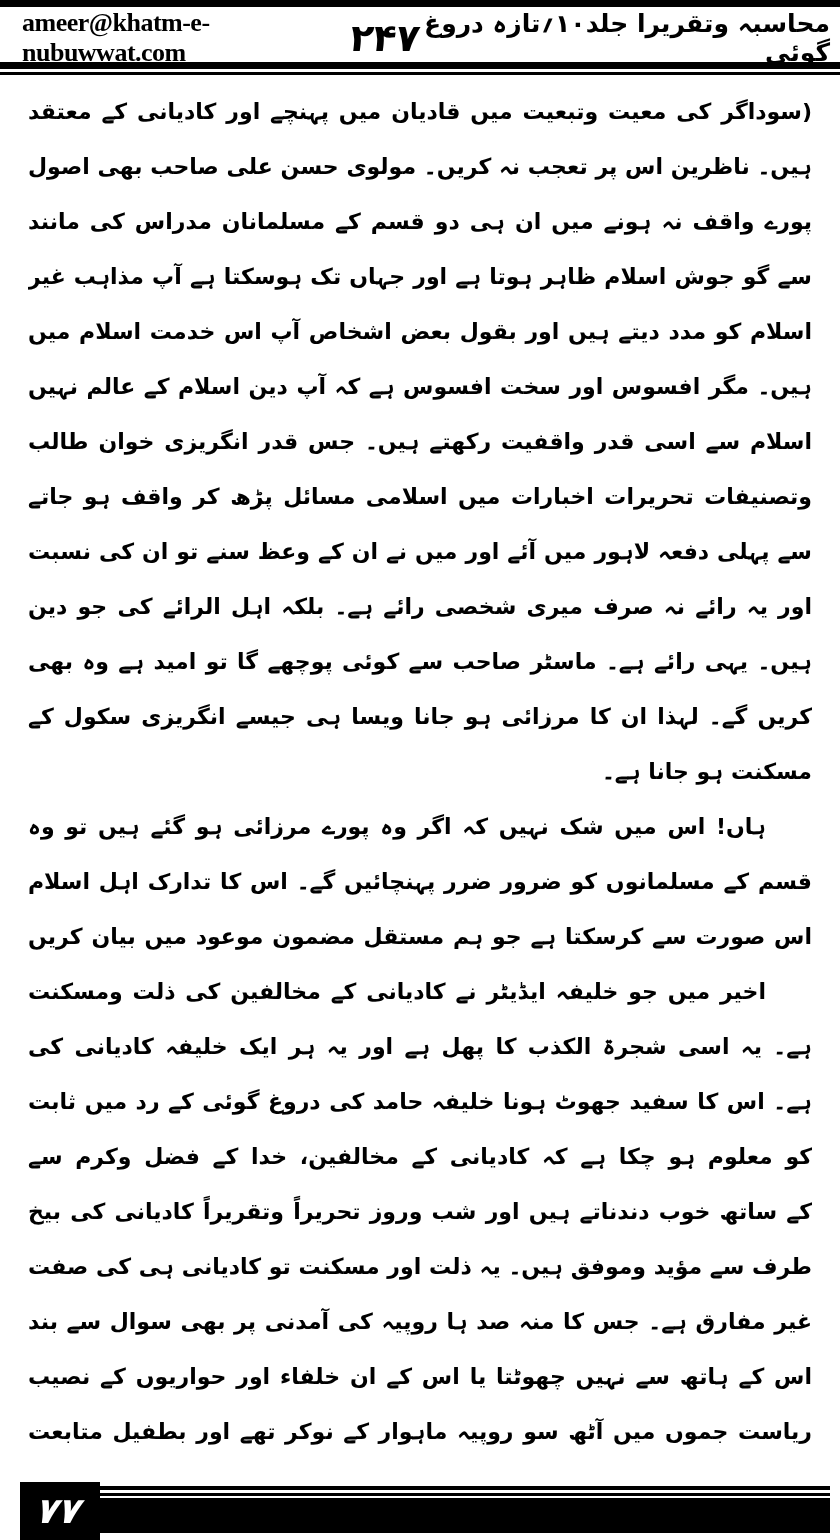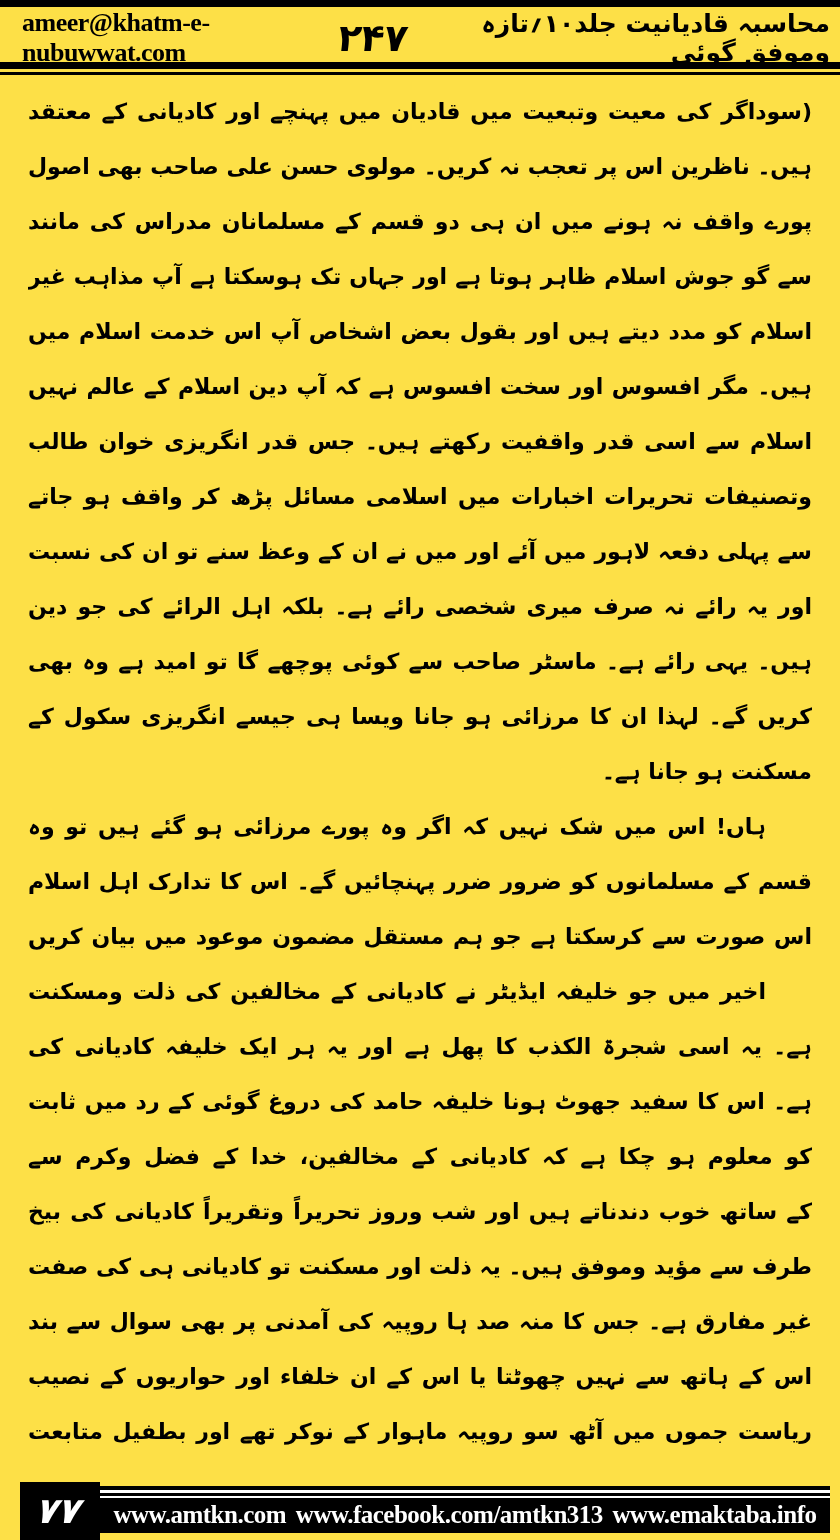--- a/index.html
+++ b/index.html
@@ -1,19 +1,19 @@
 <!DOCTYPE html>
 <html lang="ur"><head>
 <meta charset="utf-8">
 <style>
   html,body{margin:0;padding:0;background:#e8e8e8;}
   .page{
     position:relative;
     width:840px;height:1540px;
-    background:#fde047;
+    background:#ffffff;
     overflow:hidden;
     font-family:"DejaVu Sans",sans-serif;
   }
   
   .top-bar{position:absolute;top:0;left:0;width:840px;height:7px;background:#000;}
 
   
   .header{
     position:absolute;top:14px;left:0;width:840px;height:48px;
     display:flex;align-items:center;
@@ -81,21 +81,21 @@
 </head>
 <body>
 
 <div class="page">
 
   <div class="top-bar"></div>
 
   <div class="header">
     <span class="email">ameer@khatm-e-nubuwwat.com</span>
     <span class="pagenum">۲۴۷</span>
-    <span class="book-title">محاسبہ قادیانیت جلد۱۰؍تازہ وموفق گوئی</span>
+    <span class="book-title">محاسبہ وتقریرا جلد۱۰؍تازہ دروغ گوئی</span>
   </div>
 
   <div class="double-rule">
     <div class="thick"></div>
     <div class="thin"></div>
   </div>
 
   <div class="body-text">
       <div class="line">(سوداگر کی معیت وتبعیت میں قادیان میں پہنچے اور کادیانی کے معتقد ومرید ہوکر چلے گئے</div>
       <div class="line">ہیں۔ ناظرین اس پر تعجب نہ کریں۔ مولوی حسن علی صاحب بھی اصول ومسائل اسلام سے</div>
@@ -124,17 +124,16 @@
       <div class="line end">ریاست جموں میں آٹھ سو روپیہ ماہوار کے نوکر تھے اور بطفیل متابعت کادیانی کے اس نوکری</div>
     </div>
 
   <div class="footer">
     <div class="corner-box">
       <span class="marker">۷۷</span>
     </div>
     <div class="footer-bar">
       <div class="stripe1"></div>
       <div class="stripe2"></div>
-      <div class="urls">www.amtkn.com www.facebook.com/amtkn313 www.emaktaba.info</div>
     </div>
   </div>
 
 </div>
 
 </body></html>

